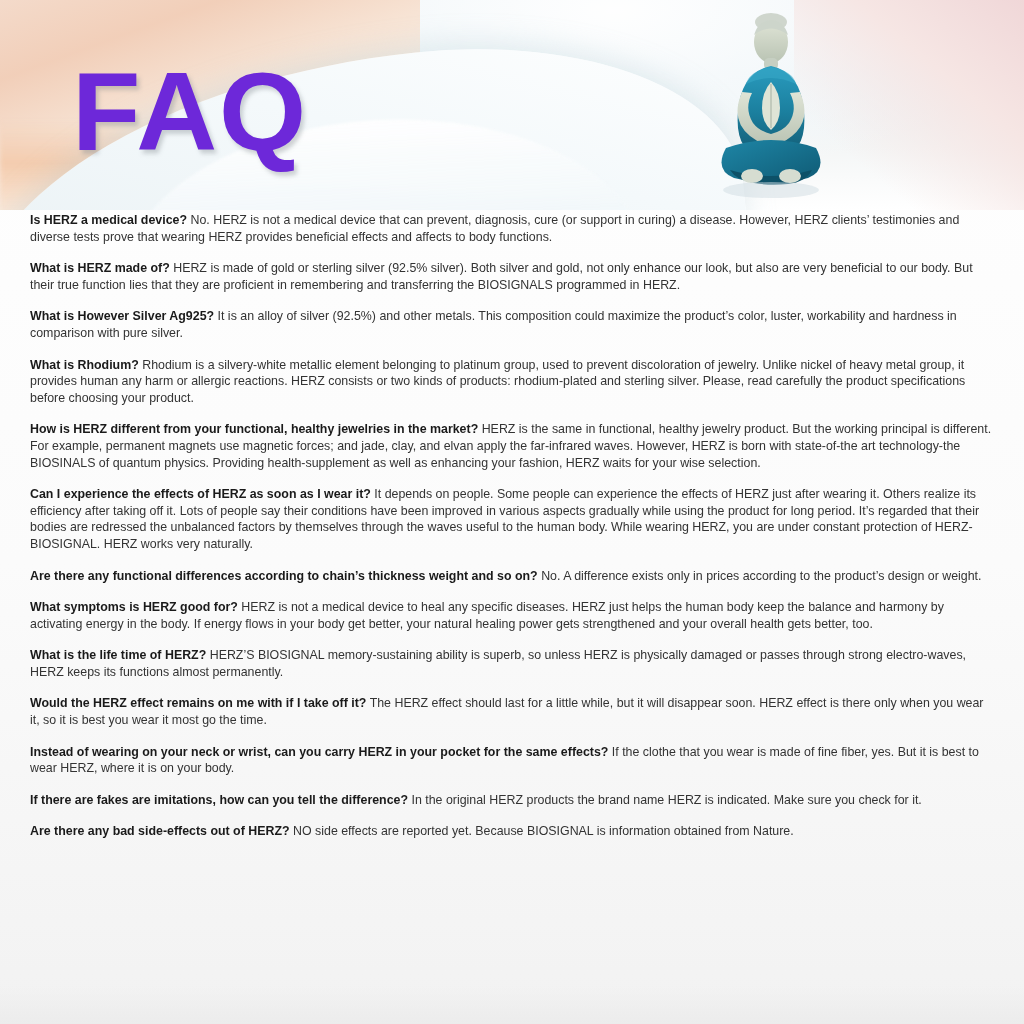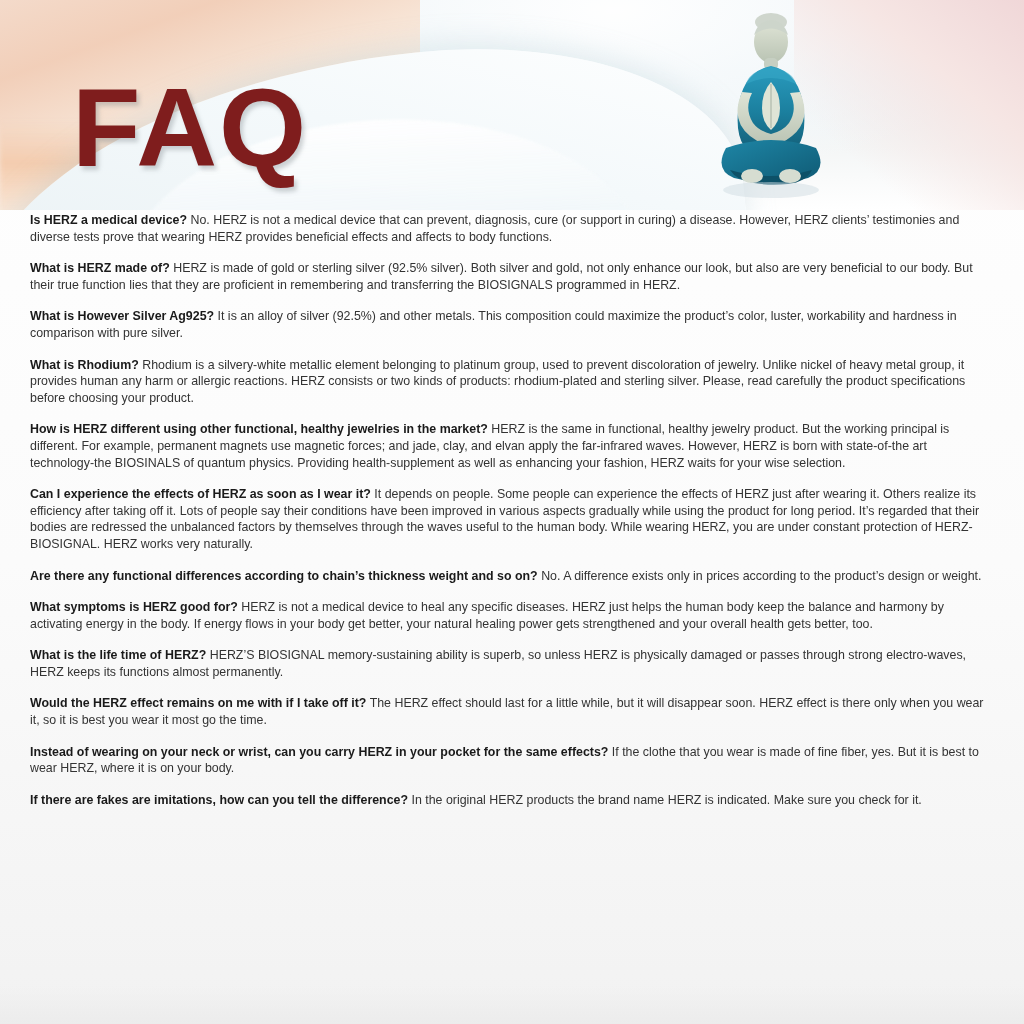--- a/index.html
+++ b/index.html
@@ -80,26 +80,26 @@
     width: 520px;
     height: 150px;
     background: linear-gradient(180deg, rgba(255,255,255,0.9) 0%, rgba(235,244,248,0.7) 100%);
     border-radius: 50% 50% 0 0 / 100% 100% 0 0;
     transform: rotate(-3deg);
     filter: blur(1px);
   }
   .faq-title {
     position: absolute;
     left: 72px;
-    top: 72px;
+    top: 56px;
     font-size: 112px;
     line-height: 112px;
     font-weight: bold;
     letter-spacing: 2px;
-    color: #7f1d1d;
+    color: #6d28d9;
     text-shadow: 3px 4px 4px rgba(120,130,135,0.35);
     font-family: "Liberation Sans", sans-serif;
     user-select: none;
   }
 
   
   .yoga {
     position: absolute;
     right: 168px;
     top: 8px;
@@ -221,21 +221,21 @@
       <span class="q">What is However Silver Ag925?</span>
       <span class="a">It is an alloy of silver (92.5%) and other metals. This composition could maximize the product’s color, luster, workability and hardness in comparison with pure silver.</span>
     </p>
 
     <p class="qa">
       <span class="q">What is Rhodium?</span>
       <span class="a">Rhodium is a silvery-white metallic element belonging to platinum group, used to prevent discoloration of jewelry. Unlike nickel of heavy metal group, it provides human any harm or allergic reactions. HERZ consists or two kinds of products: rhodium-plated and sterling silver. Please, read carefully the product specifications before choosing your product.</span>
     </p>
 
     <p class="qa">
-      <span class="q">How is HERZ different using other functional, healthy jewelries in the market?</span>
+      <span class="q">How is HERZ different from your functional, healthy jewelries in the market?</span>
       <span class="a">HERZ is the same in functional, healthy jewelry product. But the working principal is different. For example, permanent magnets use magnetic forces; and jade, clay, and elvan apply the far-infrared waves. However, HERZ is born with state-of-the art technology-the BIOSINALS of quantum physics. Providing health-supplement as well as enhancing your fashion, HERZ waits for your wise selection.</span>
     </p>
 
     <p class="qa">
       <span class="q">Can I experience the effects of HERZ as soon as I wear it?</span>
       <span class="a">It depends on people. Some people can experience the effects of HERZ just after wearing it. Others realize its efficiency after taking off it. Lots of people say their conditions have been improved in various aspects gradually while using the product for long period. It’s regarded that their bodies are redressed the unbalanced factors by themselves through the waves useful to the human body. While wearing HERZ, you are under constant protection of HERZ-BIOSIGNAL. HERZ works very naturally.</span>
     </p>
 
     <p class="qa">
       <span class="q">Are there any functional differences according to chain’s thickness weight and so on?</span>
@@ -261,17 +261,21 @@
     <p class="qa">
       <span class="q">Instead of wearing on your neck or wrist, can you carry HERZ in your pocket for the same effects?</span>
       <span class="a">If the clothe that you wear is made of fine fiber, yes. But it is best to wear HERZ, where it is on your body.</span>
     </p>
 
     <p class="qa">
       <span class="q">If there are fakes are imitations, how can you tell the difference?</span>
       <span class="a">In the original HERZ products the brand name HERZ is indicated. Make sure you check for it.</span>
     </p>
 
+    <p class="qa">
+      <span class="q">Are there any bad side-effects out of HERZ?</span>
+      <span class="a">NO side effects are reported yet. Because BIOSIGNAL is information obtained from Nature.</span>
+    </p>
 
   </div>
 
   <div class="footer-fade"></div>
 </div>
 
 </body></html>

